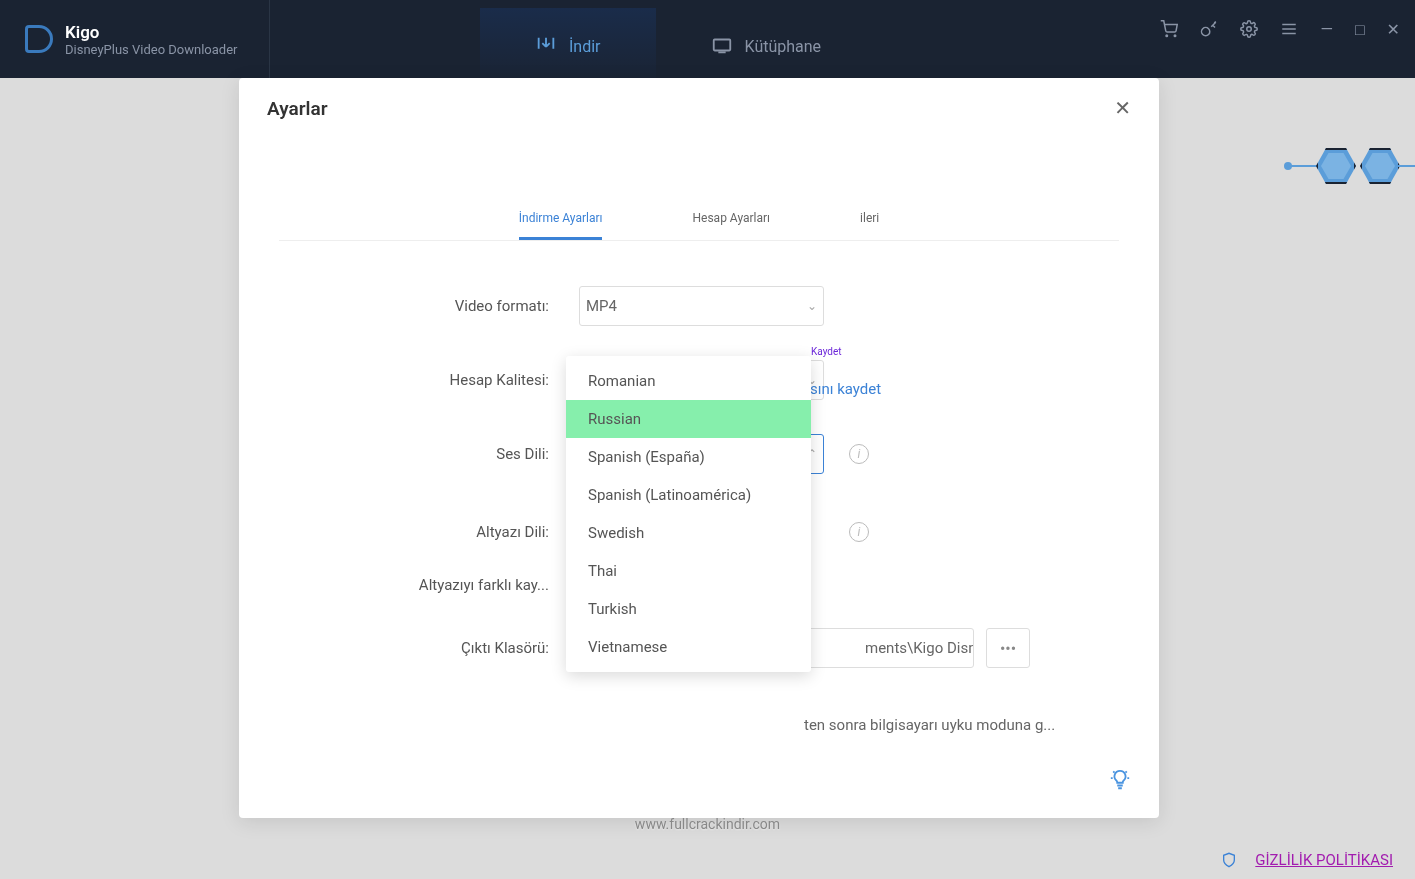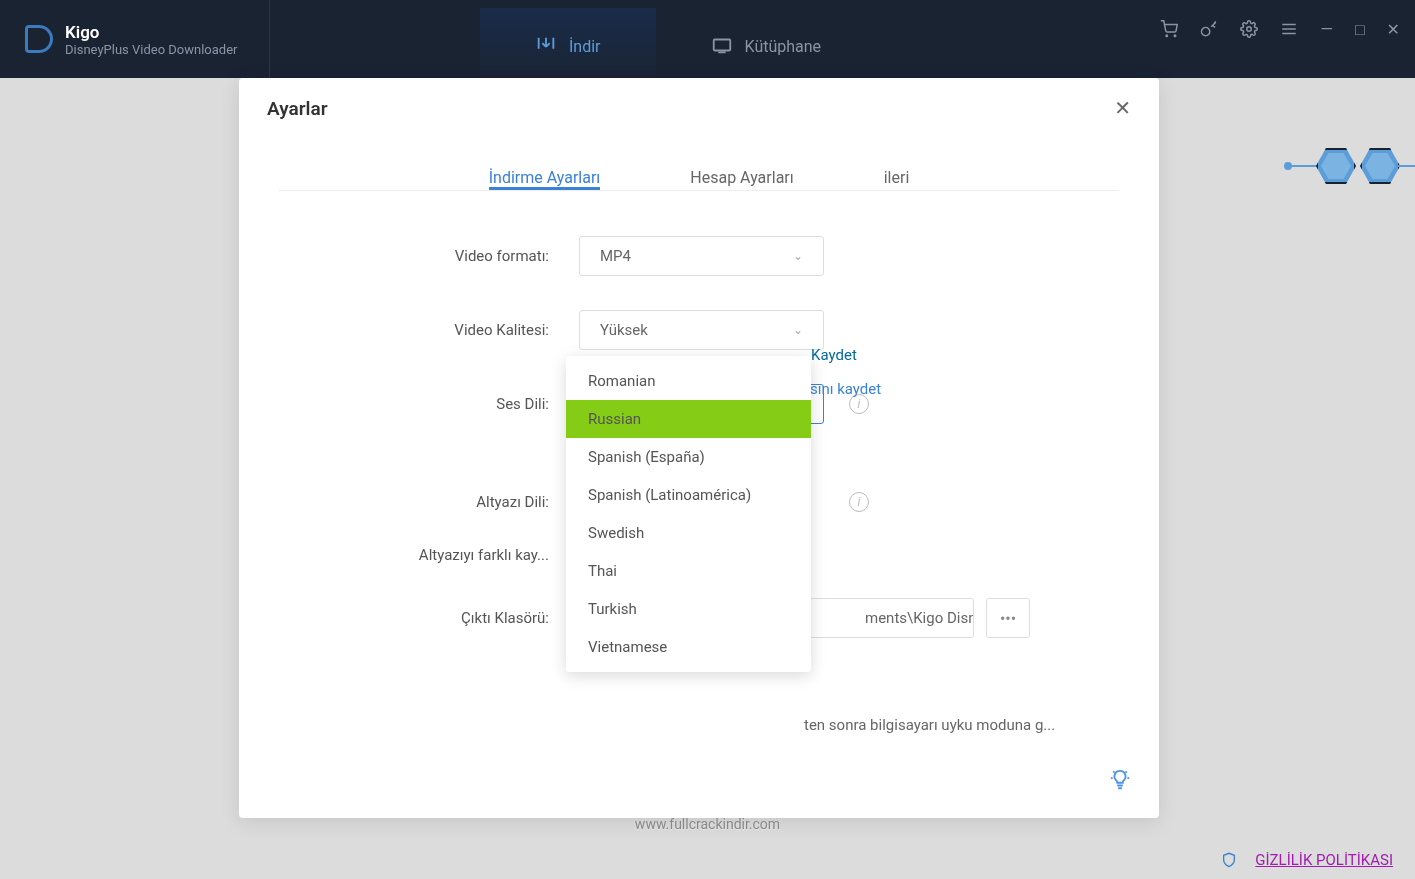--- a/index.html
+++ b/index.html
@@ -15,33 +15,33 @@
 .nav-tab.active { background:linear-gradient(180deg,#1a2c4a,#1a2332); color:#5b9dd9; }
 .nav-tab .nav-icon { margin-right:12px; }
 .win-controls { position:absolute; right:15px; top:20px; display:flex; gap:22px; color:#8a94a6; }
 .win-icon { cursor:pointer; font-size:16px; }
 .main-body { background:#dcdcdc; height:809px; position:relative; }
 .modal { position:absolute; left:239px; top:0px; width:920px; height:740px; background:#fff; border-radius:4px; box-shadow:0 4px 20px rgba(0,0,0,.1); }
 .modal-header { display:flex; align-items:center; justify-content:space-between; padding:18px 28px;gap:32px; }
 .modal-title { font-size:19px; font-weight:600; color:#333; }
 .close-btn { font-size:20px; color:#666; cursor:pointer; }
 .modal-tabs { display:flex; justify-content:center; gap:90px; margin-top:30px; border-bottom:1px solid #eee; margin-left:40px; margin-right:40px; }
-.modal-tab { font-size:16px; color:#666; cursor:pointer; }
+.modal-tab { padding-bottom:12px; font-size:12px; color:#666; cursor:pointer;margin-top:43px; }
 .modal-tab.active { color:#3b82d6; border-bottom:3px solid #3b82d6; }
 .settings-form { padding:45px 60px 0; }
 .form-row { display:flex; align-items:center; margin-bottom:34px; position:relative; }
 .form-label { width:280px; text-align:right; padding-right:30px; color:#555; font-size:15px; }
-.select-box { width:245px; height:40px; border:1px solid #ddd; border-radius:3px; display:flex; align-items:center; justify-content:space-between; padding:0 20px; color:#666; font-size:15px; cursor:pointer; }
+.select-box { width:245px; height:40px; border:1px solid #ddd; border-radius:3px; display:flex; align-items:center; justify-content:space-between; padding:0 6px; color:#666; font-size:15px; cursor:pointer; }
 .select-box.open { border-color:#3b82d6; }
 .chev { color:#aaa; font-size:12px; }
 .info-icon { margin-left:25px; width:20px; height:20px; border:1px solid #bbb; border-radius:50%; display:flex; align-items:center; justify-content:center; color:#bbb; font-size:12px; font-style:italic; }
 .dropdown { position:absolute; left:327px; top:278px; width:245px; background:#fff; box-shadow:0 4px 16px rgba(0,0,0,.15); border-radius:3px; z-index:10; padding:6px 0; }
 .dd-item { padding:10px 22px; color:#555; font-size:15px; cursor:pointer; }
-.dd-item:hover,.dd-item.hov { background:#84cc16; }
-.partial-text { position:absolute; color:#0369a1; font-size:15px; }
+.dd-item:hover,.dd-item.hov { background:#86efac; }
+.partial-text { position:absolute; color:#6d28d9; font-size:10px; }
 .link-text { color:#3b82d6; font-size:15px; }
 .output-input { width:245px; height:40px; border:1px solid #ddd; border-radius:3px; padding:0 14px; color:#666; font-size:15px; overflow:hidden; white-space:nowrap; display:flex; align-items:center; }
 .browse-btn { width:44px; height:40px; border:1px solid #ddd; border-radius:3px; margin-left:12px; display:flex; align-items:center; justify-content:center; color:#888; cursor:pointer; }
 .tip-icon { position:absolute; right:28px; bottom:22px; color:#4a94e0; font-size:20px; }
 .hexes { position:absolute; right:15px; top:70px; display:flex; gap:4px; z-index:1; }
 .hex { width:40px; height:36px; background:#5b9dd9; clip-path:polygon(25% 0,75% 0,100% 50%,75% 100%,25% 100%,0 50%); border:2px solid #1a2332; position:relative; }
 .hex::after { content:""; position:absolute; inset:3px; background:#7bb3e3; clip-path:polygon(25% 0,75% 0,100% 50%,75% 100%,25% 100%,0 50%); }
 .hex-line { position:absolute; height:2px; background:#5b9dd9; width:30px; top:17px; }
 .hex-line.l { left:-25px; }
 .hex-line.r { right:-25px; }
@@ -141,39 +141,39 @@
 
     <div class="settings-form">
       <div class="form-row">
         <div class="form-label">Video formatı:</div>
         <div class="select-box">
           <span>MP4</span>
           <span class="chev">⌄</span>
         </div>
       </div>
       <div class="form-row">
-        <div class="form-label">Video Kalitesi:</div>
+        <div class="form-label">Hesap Kalitesi:</div>
         <div class="select-box">
           <span>Yüksek</span>
           <span class="chev">⌄</span>
         </div>
       </div>
       <div class="form-row">
         <div class="form-label">Ses Dili:</div>
         <div class="select-box open">
           <span>English</span>
           <span class="chev">⌃</span>
         </div>
         <div class="info-icon">i</div>
       </div>
 
       <span class="partial-text" style="left:572px; top:268px;">Kaydet</span>
       <span class="partial-text link-text" style="left:555px; top:302px;">çasını kaydet</span>
 
-      <div class="form-row" style="margin-top:68px;">
+      <div class="form-row" style="margin-top:48px;">
         <div class="form-label">Altyazı Dili:</div>
         <div style="width:245px"></div>
         <div class="info-icon">i</div>
       </div>
       <div class="form-row">
         <div class="form-label">Altyazıyı farklı kay...</div>
       </div>
       <div class="form-row">
         <div class="form-label">Çıktı Klasörü:</div>
         <div style="width:245px"></div>

